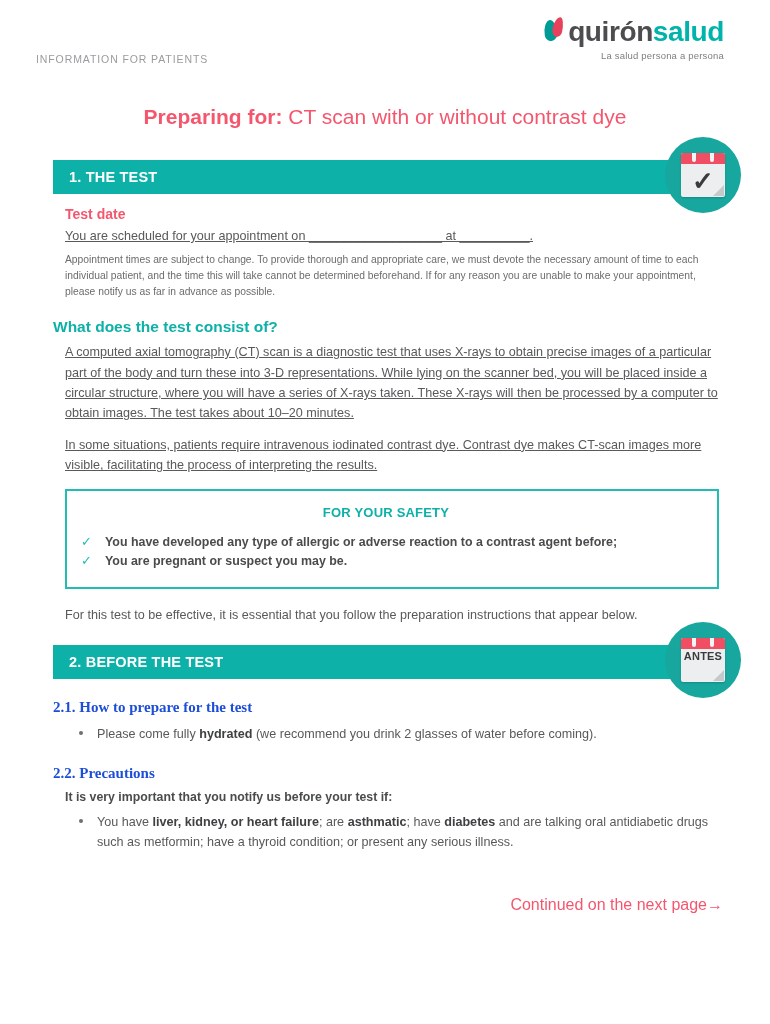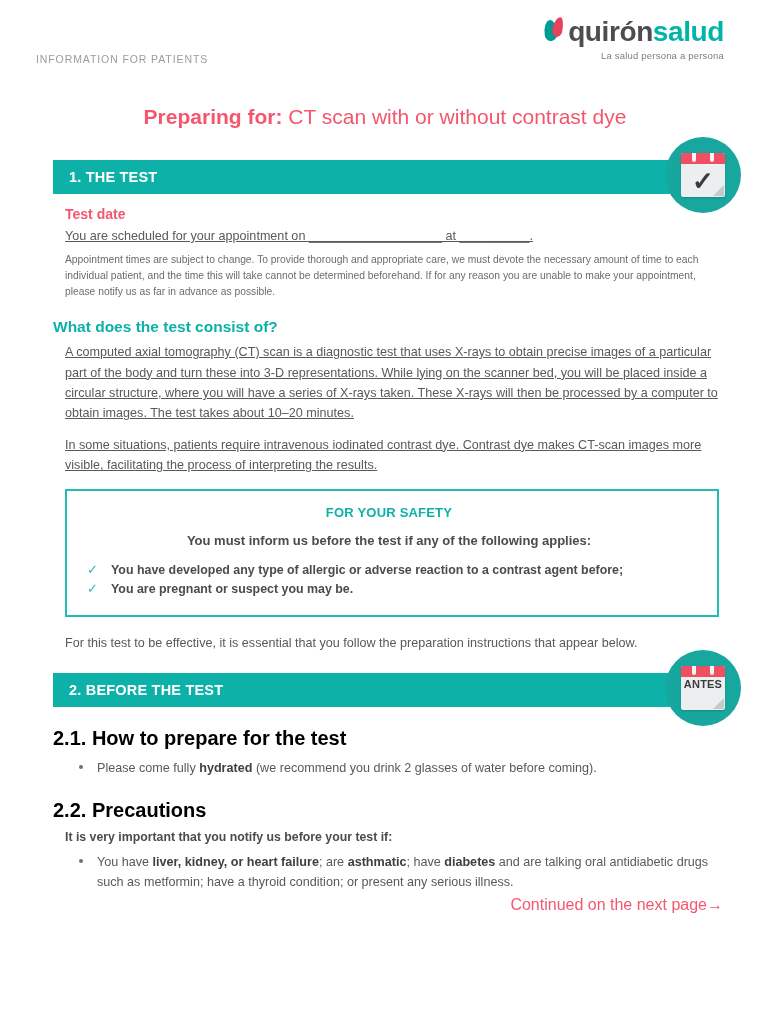--- a/index.html
+++ b/index.html
@@ -200,23 +200,24 @@
     font-weight: bold;
   }
   h2.sub-teal {
     margin: 18px 0 6px 0;
     font-size: 15.5px;
     color: #0db1a8;
     font-weight: bold;
   }
   h3.sub-teal-sm {
     margin: 20px 0 8px 0;
-    font-size: 20px;
-    color: #000000;
-    font-weight: bold;
+    font-size: 15px;
+    color: #1d4ed8;
+    font-weight: bold;
+    font-family: Liberation Serif, serif;
   }
 
   p.body {
     margin: 0 0 11px 0;
     padding-left: 12px;
     font-size: 12.6px;
     line-height: 1.62;
     color: #58595b;
     text-decoration: underline;
   }
@@ -235,21 +236,21 @@
     font-size: 12.3px;
     font-weight: bold;
     color: #4a4b4d;
   }
 
   
   .safety-box {
     margin: 13px 0 0 12px;
     margin-right: 4px;
     border: 2px solid #21bdb4;
-    padding: 14px 18px 16px 12px;
+    padding: 14px 18px 16px 6px;
   }
   .safety-title {
     text-align: center;
     color: #0db1a8;
     font-weight: bold;
     font-size: 13px;
     letter-spacing: 0.2px;
     margin-bottom: 13px;
   }
   .safety-lead {
@@ -383,21 +384,20 @@
 
     <p class="fineprint">Appointment times are subject to change. To provide thorough and appropriate care, we must devote the necessary amount of time to each individual patient, and the time this will take cannot be determined beforehand. If for any reason you are unable to make your appointment, please notify us as far in advance as possible.</p>
 
     <h2 class="sub-teal">What does the test consist of?</h2>
 
     <p class="body">A computed axial tomography (CT) scan is a diagnostic test that uses X-rays to obtain precise images of a particular part of the body and turn these into 3-D representations. While lying on the scanner bed, you will be placed inside a circular structure, where you will have a series of X-rays taken. These X-rays will then be processed by a computer to obtain images. The test takes about 10–20 minutes.</p>
     <p class="body">In some situations, patients require intravenous iodinated contrast dye. Contrast dye makes CT-scan images more visible, facilitating the process of interpreting the results.</p>
 
     <div class="safety-box">
       <div class="safety-title">FOR YOUR SAFETY</div>
-      <div class="safety-lead">You must inform us before the test if any of the following applies:</div>
       <ul class="check-list">
         <li>
           <span class="tick">✓</span>
           <span>You have developed any type of allergic or adverse reaction to a contrast agent before;</span>
         </li>
         <li>
           <span class="tick">✓</span>
           <span>You are pregnant or suspect you may be.</span>
         </li>
       </ul>

